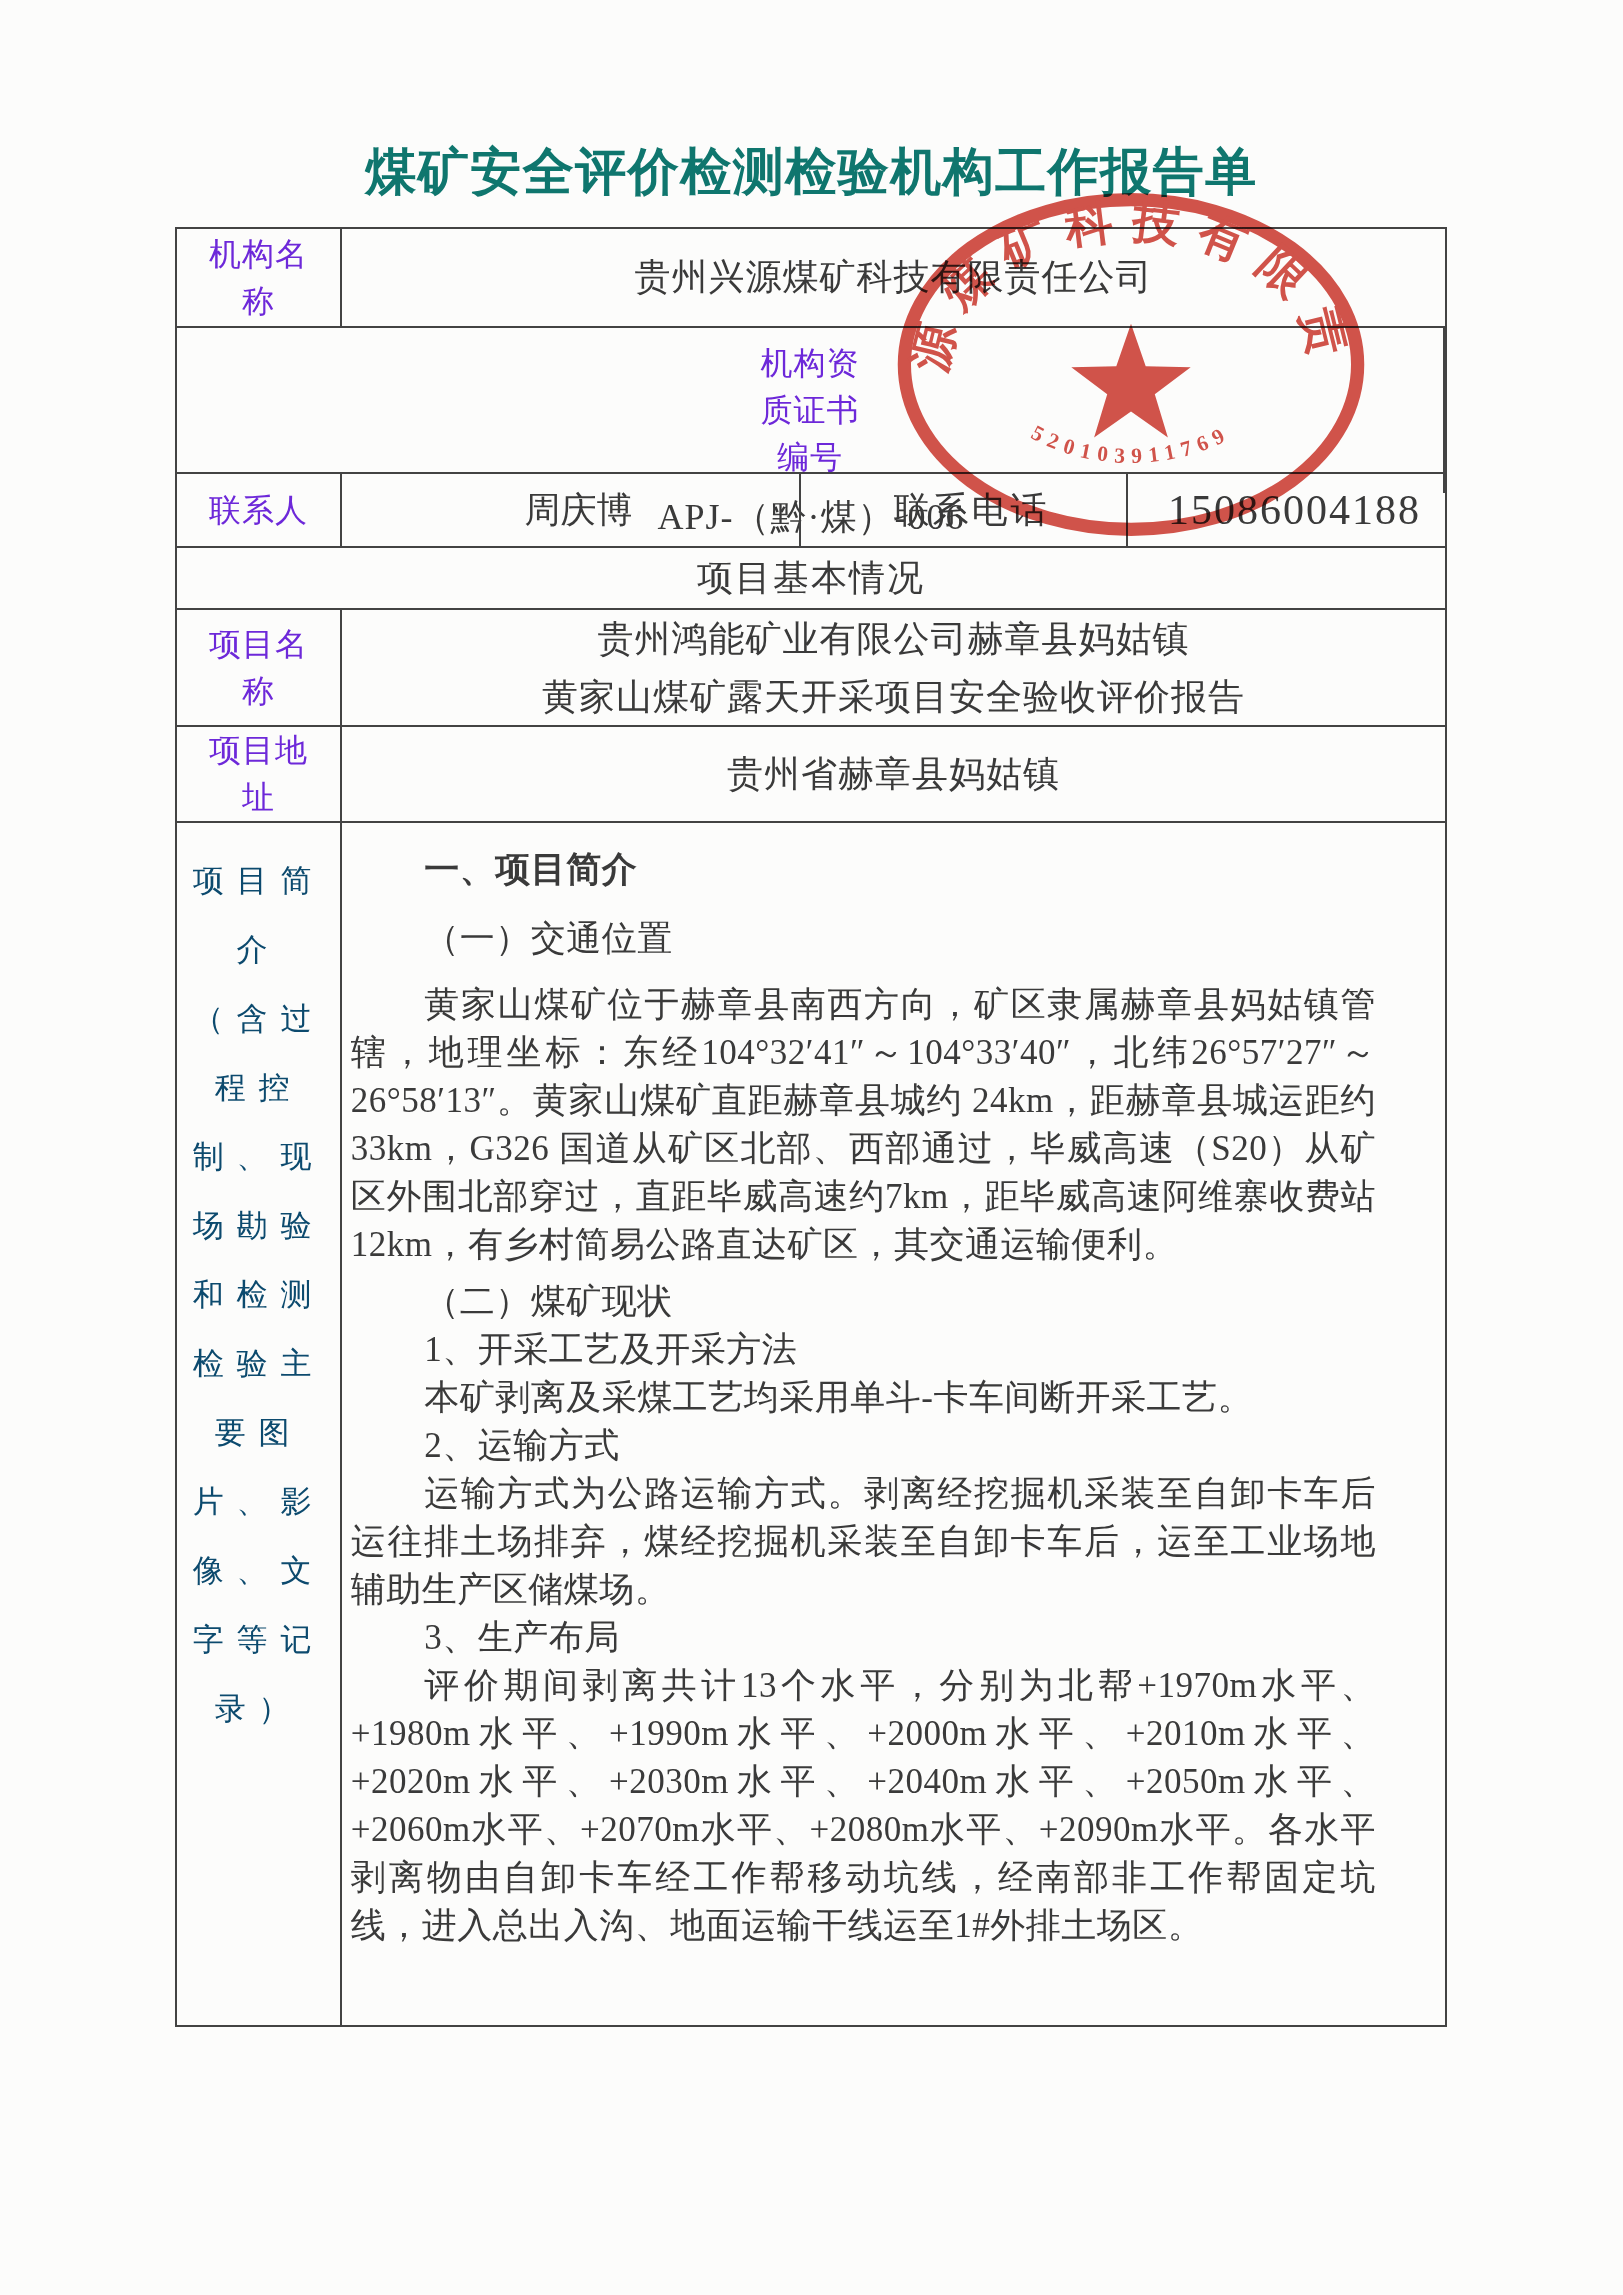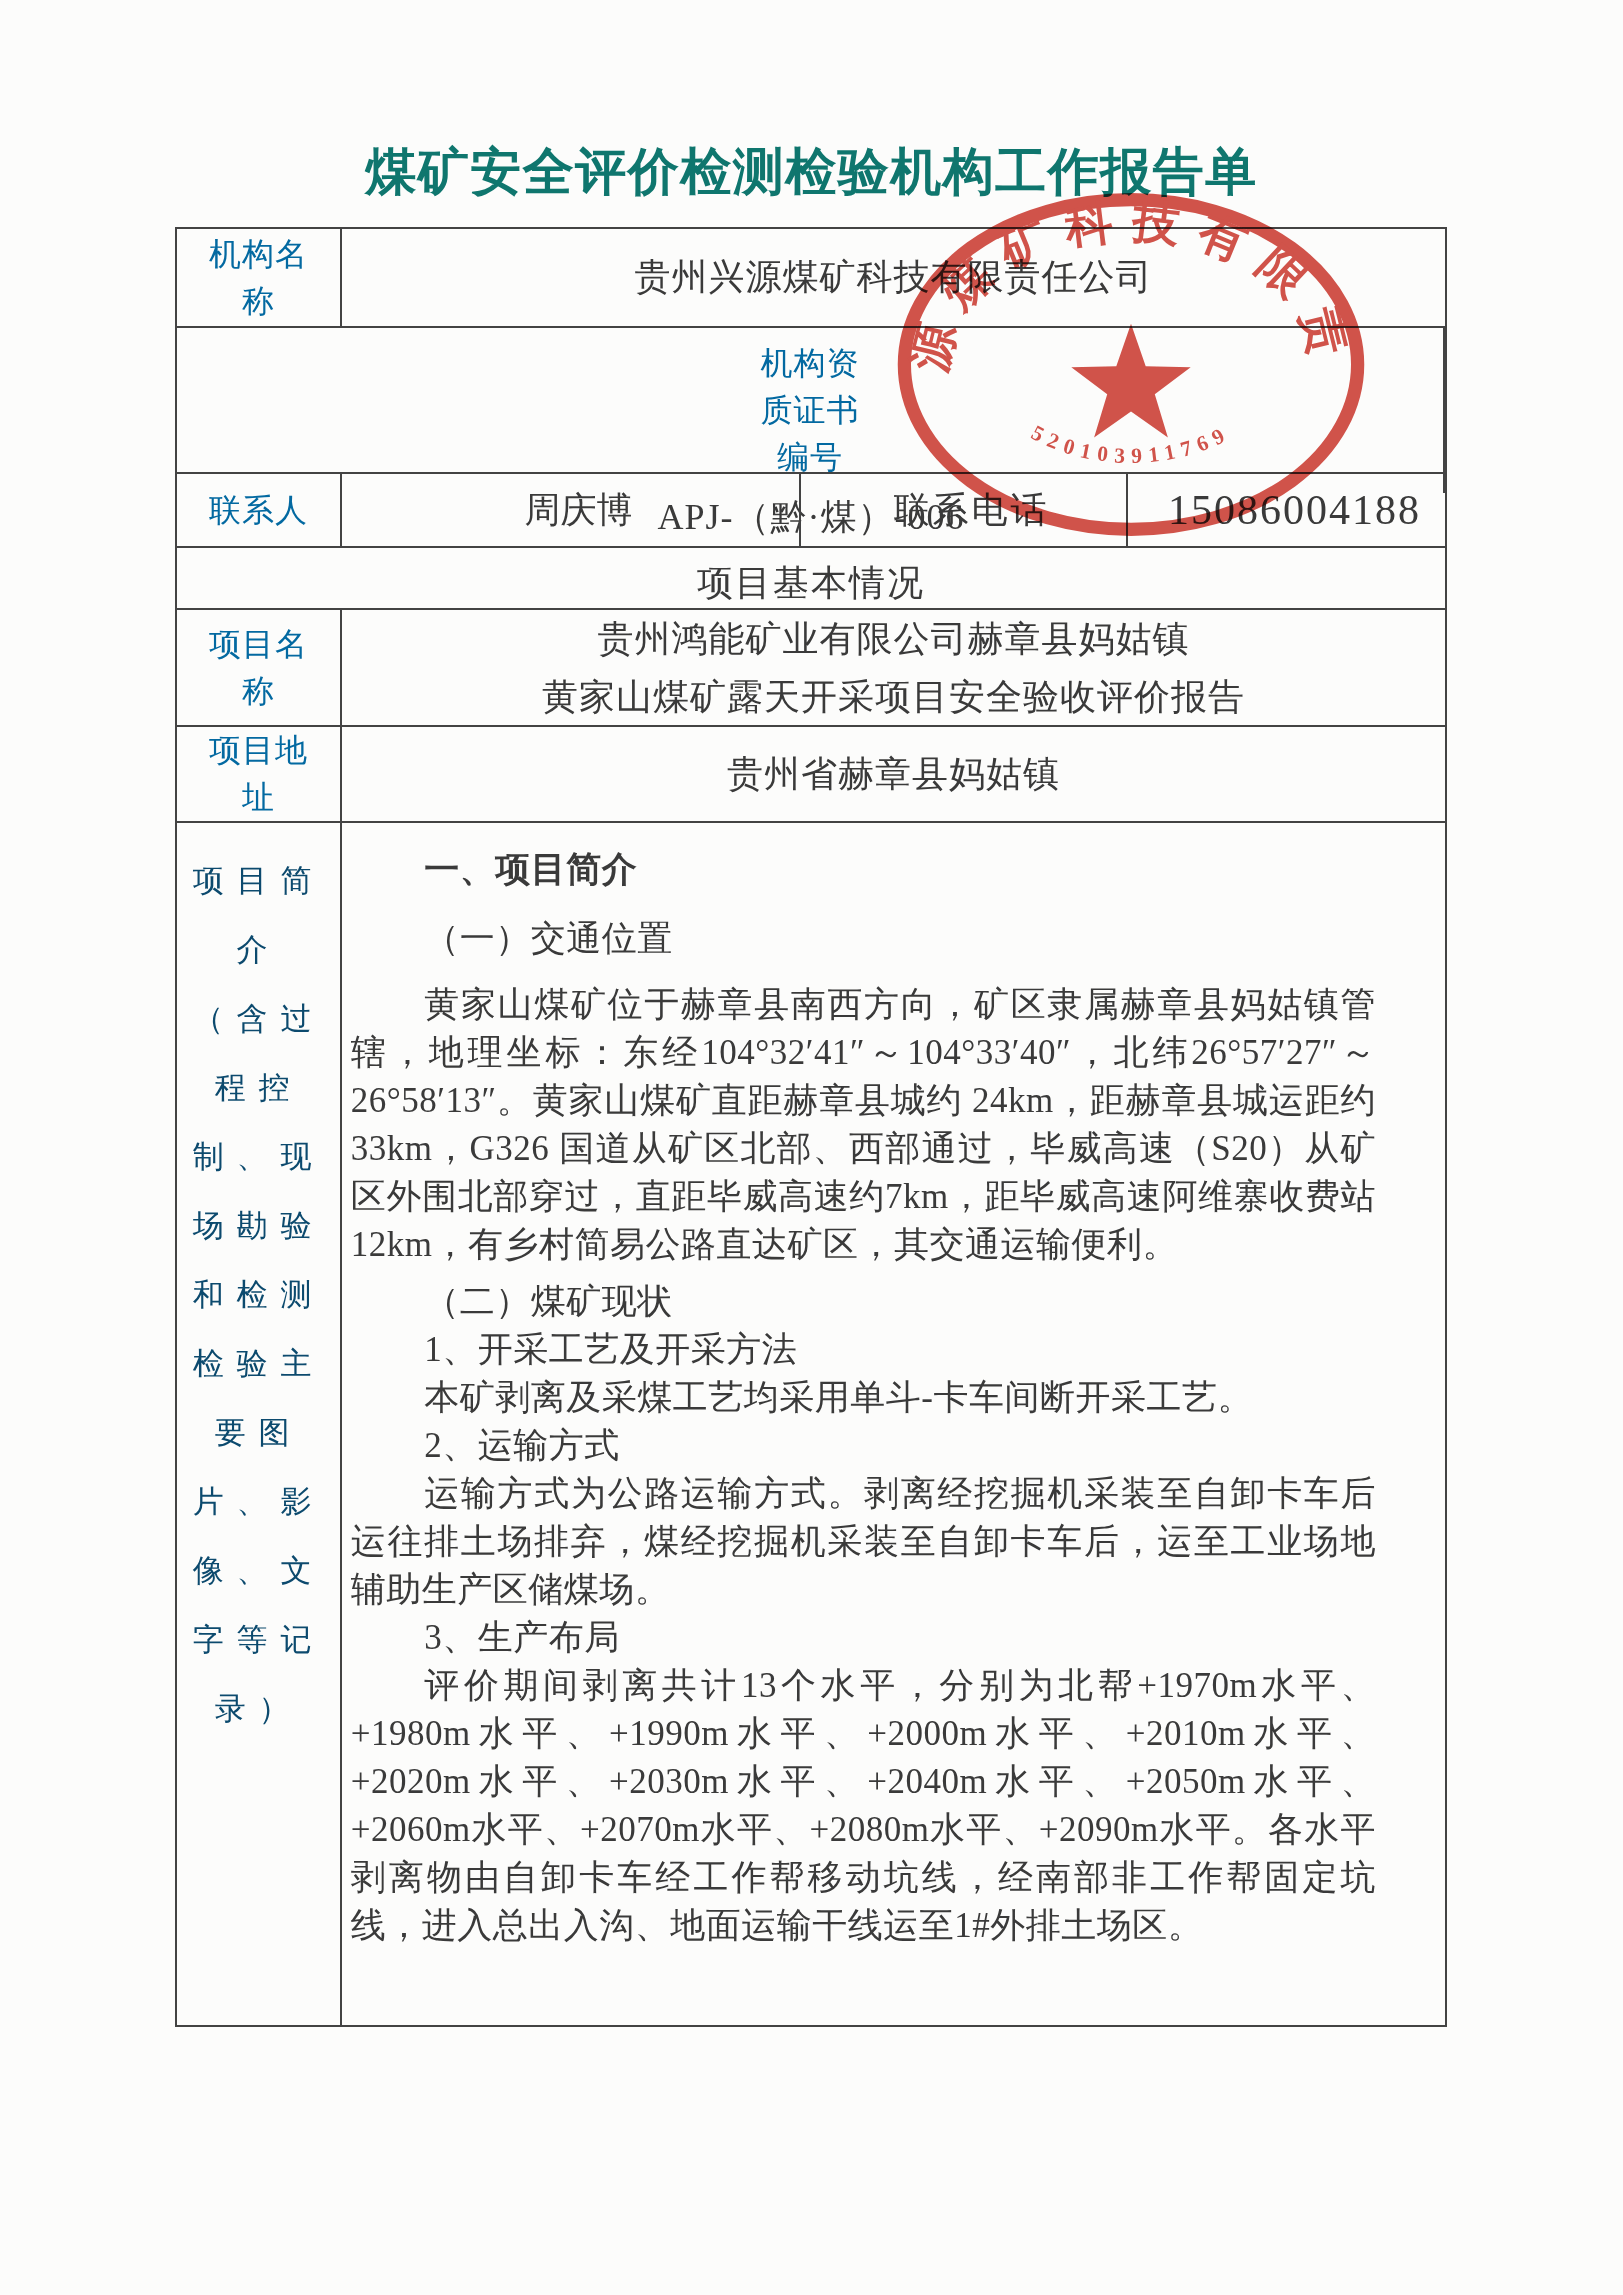--- a/index.html
+++ b/index.html
@@ -24,32 +24,32 @@
   .sheet{
     position:absolute;left:175px;top:227px;width:1272px;height:1800px;
     box-sizing:border-box;border:2.5px solid #434343;
     display:flex;flex-direction:column;background:transparent;
   }
   .row{display:flex;box-sizing:border-box;flex:0 0 auto;min-height:0;}
   .row + .row{border-top:2px solid #434343;}
   .r1{height:97px;}
   .r2{height:146px;flex-direction:column;}
   .r3{height:74px;gap:16px;}
-  .r4{height:62px;align-items:flex-end;}
+  .r4{height:62px;}
   .r5{height:117px;}
   .r6{height:96px;}
   .r7{flex:1 1 auto;overflow:hidden;}
 
   .cell{box-sizing:border-box;display:flex;align-items:center;justify-content:center;min-width:0;}
   .vline{border-right:2px solid #434343;}
 
   .label{
     flex:0 0 165px;
     text-align:center;font-size:32px;line-height:47px;letter-spacing:1px;
-    white-space:pre-line;color:#0369a1;
+    white-space:pre-line;color:#6d28d9;
   }
   .value{flex:1 1 auto;text-align:center;font-size:36px;letter-spacing:1px;}
 
   
   .c-name{flex:0 0 443px;font-size:36px;}
   .c-phlabel{flex:0 0 311px;font-size:36px;letter-spacing:2.9px;}
   .c-phone{flex:1 1 auto;font-size:42px;letter-spacing:2px;}
 
   
   .band{flex:1 1 auto;font-size:36px;letter-spacing:2px;}

